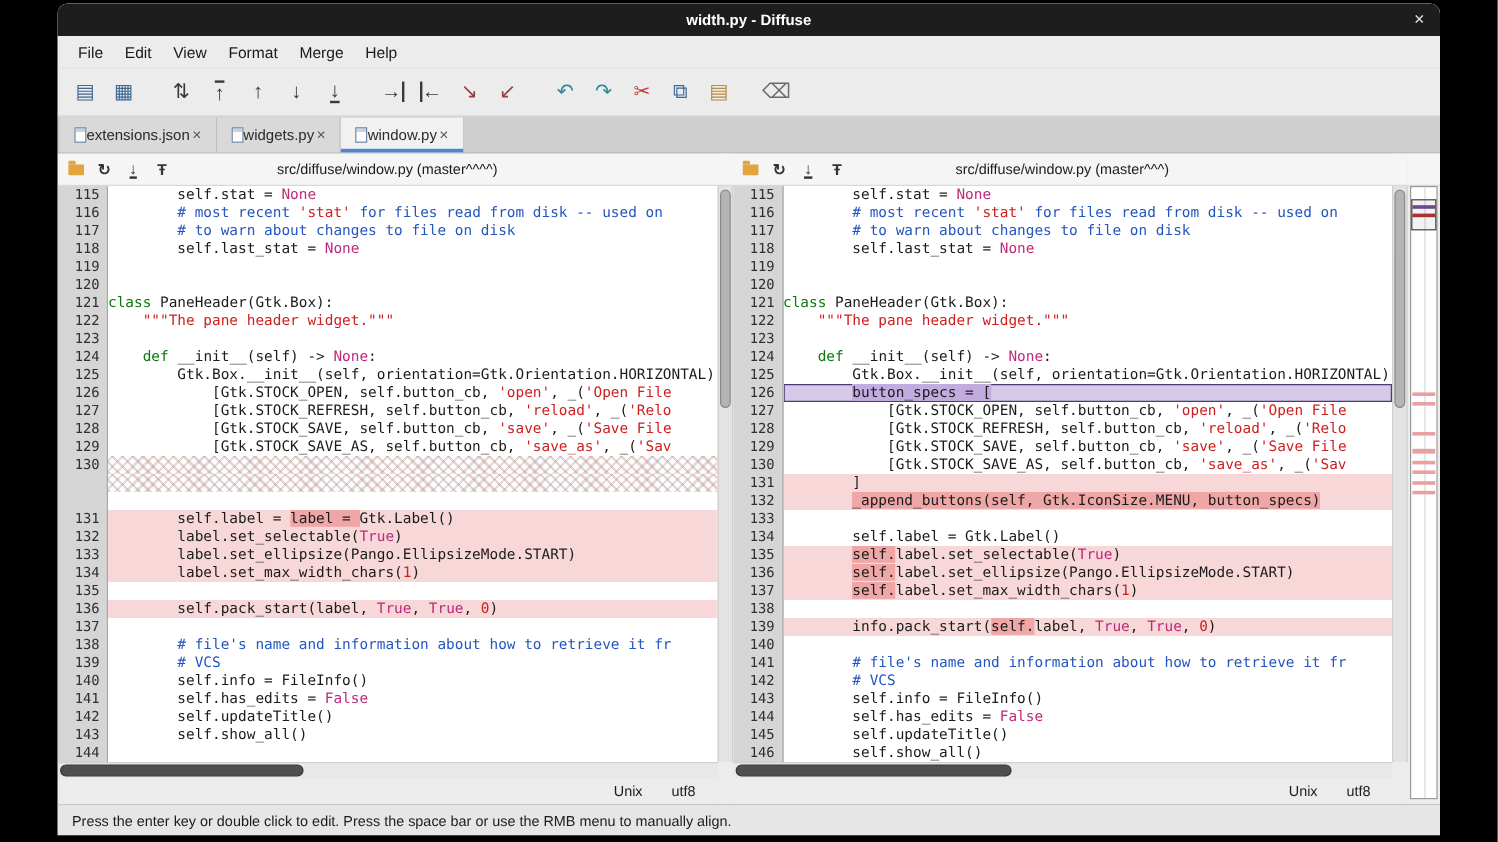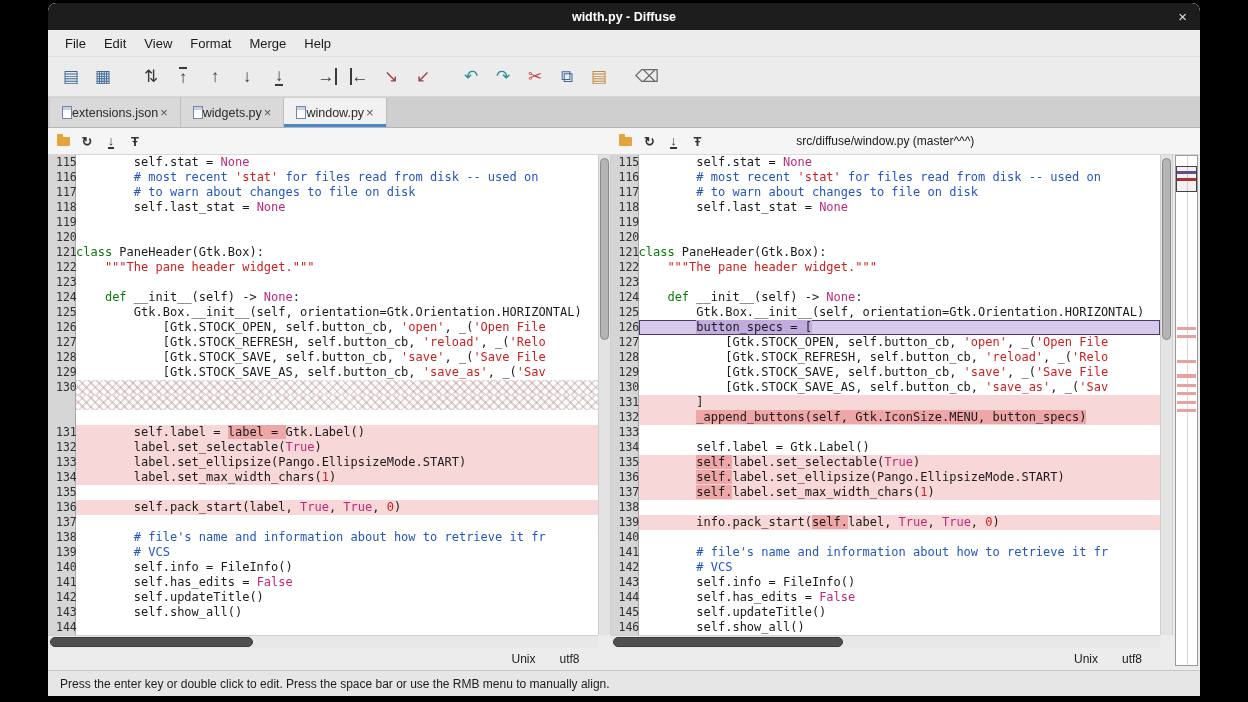--- a/index.html
+++ b/index.html
@@ -79,21 +79,21 @@
   }
   .folder-glyph::before {
     content: ""; position: absolute; left: 0; top: -3px; width: 6px; height: 3px;
     background: #e2a43c; border-radius: 1px 1px 0 0;
   }
   .pane-title {
     position: absolute; left: 0; right: 0; text-align: center; font-size: 12px;
     color: #1a1a1a; pointer-events: none; white-space: nowrap; overflow: hidden;
   }
   .pane-body { height: 480px; flex: none; display: flex; background: #fff; overflow: hidden; }
-  .gutter { width: 28px; flex: none; background: #d5d5d5; border-right: 1px solid #a8a8a8; padding-left: 8px; }
+  .gutter { width: 42px; flex: none; background: #d5d5d5; border-right: 1px solid #a8a8a8; padding-left: 8px; }
   .gut-row {
     height: 15px; line-height: 15px; font-family: "DejaVu Sans Mono", monospace;
     font-size: 11.5px; text-align: right; padding-right: 6px; color: #2f2f2f;
   }
   .code { flex: 1; min-width: 0; overflow: hidden; }
   .row {
     height: 15px; white-space: pre; font-family: "DejaVu Sans Mono", monospace;
     font-size: 12px; line-height: 15px; color: #1b1b1b;
   }
   .row.pink { background: #f7d7d7; }
@@ -247,20 +247,21 @@
           </div>
           <div class="pane-btn">
             <span class="glyph">↻</span>
           </div>
           <div class="pane-btn">
             <span class="glyph bar-bottom">↓</span>
           </div>
           <div class="pane-btn">
             <span class="glyph">Ŧ</span>
           </div>
+          <span class="pane-title">src/diffuse/window.py (master^^^^)</span>
       </div>
       <div class="pane-body">
         <div class="gutter">
             <div class="gut-row">115</div>
             <div class="gut-row">116</div>
             <div class="gut-row">117</div>
             <div class="gut-row">118</div>
             <div class="gut-row">119</div>
             <div class="gut-row">120</div>
             <div class="gut-row">121</div>

